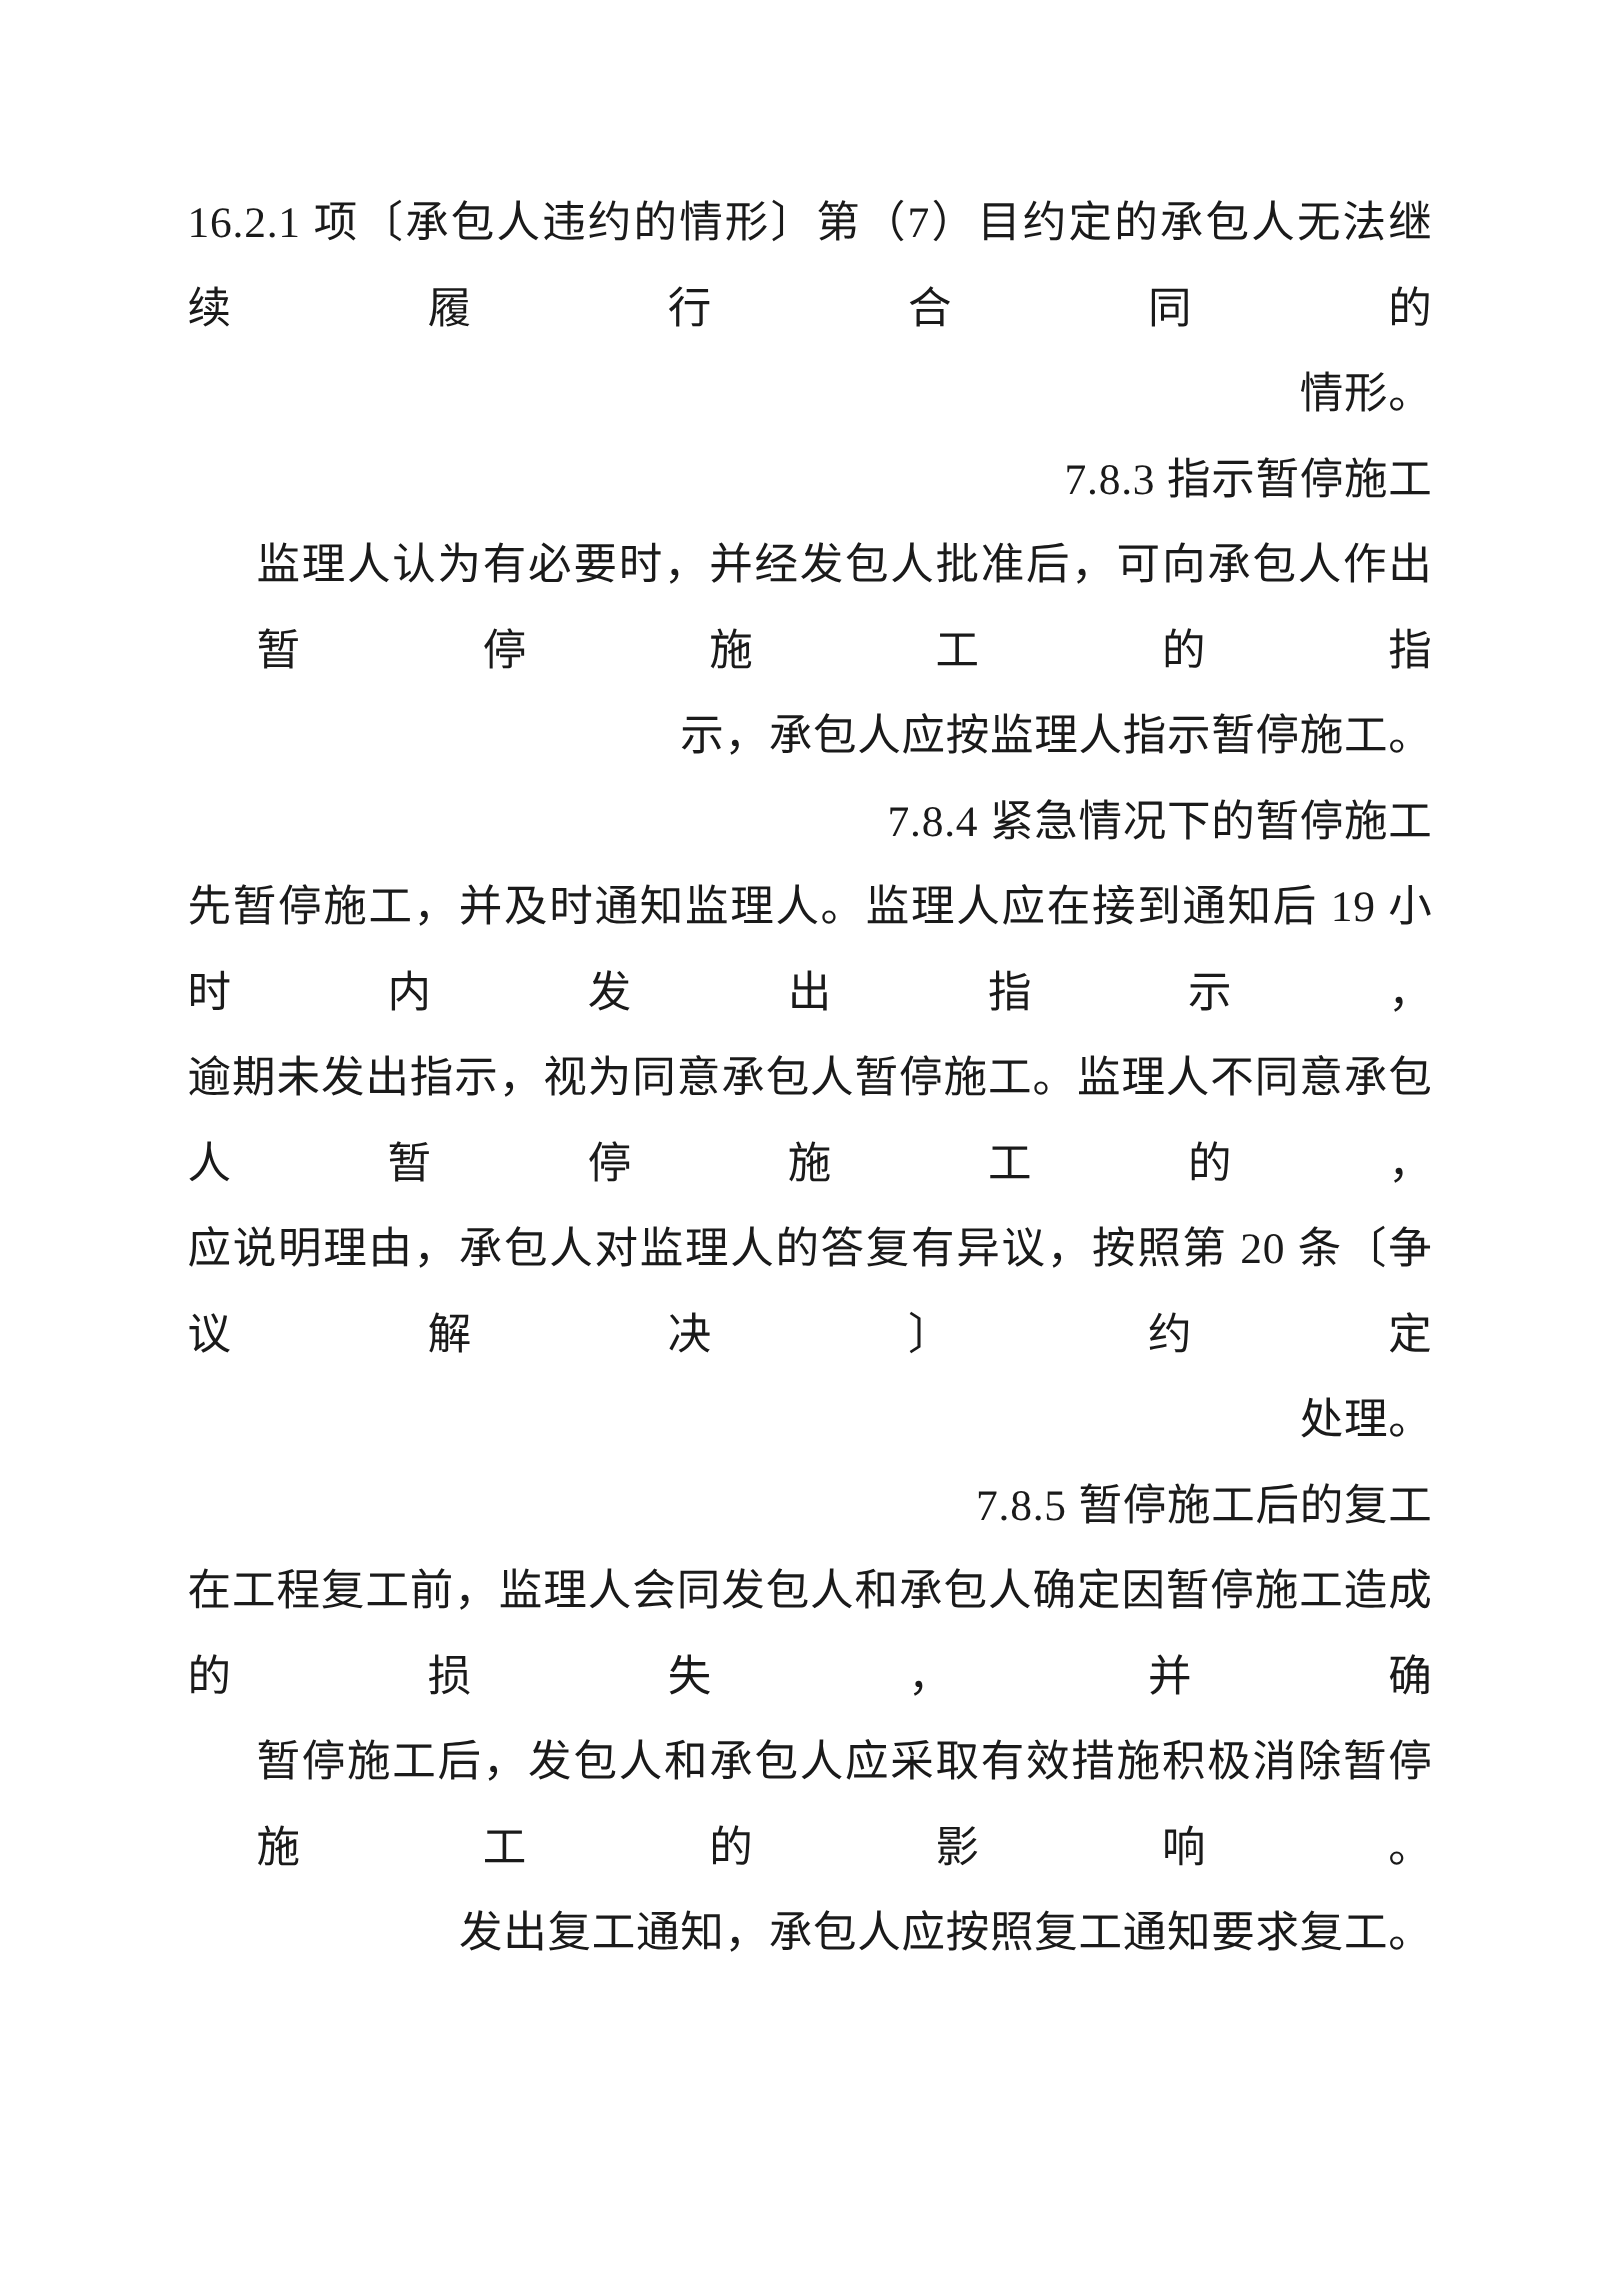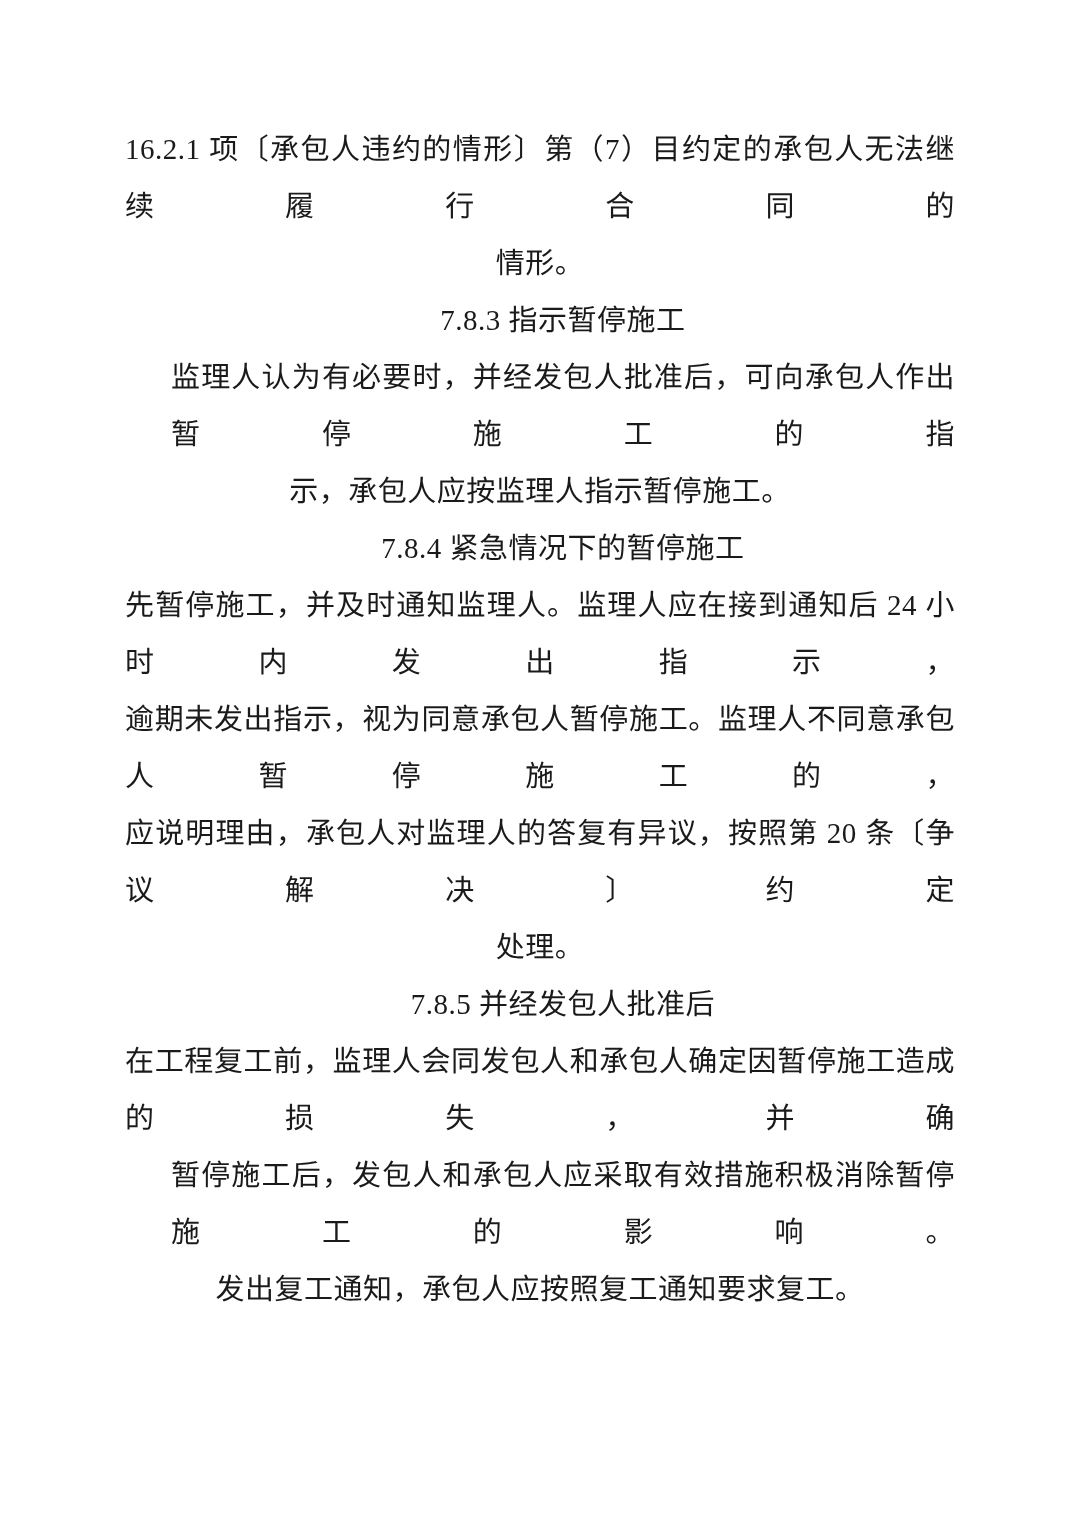--- a/index.html
+++ b/index.html
@@ -21,21 +21,21 @@
     top: 121px;
     width: 830px;
     color: #1a1a1a;
     font-size: 29px;
     line-height: 57px;
     font-kerning: none;
     letter-spacing: 0.5px;
   }
   .ln {
     white-space: nowrap;
-    text-align: center;
+    text-align: right;
   }
   .ln.fill {
     white-space: normal;
     text-align: justify;
     text-align-last: justify;
   }
   .ln.indent {
     padding-left: 46px;
   }
 </style>
@@ -43,23 +43,23 @@
 <body>
 
 <div class="page">
   <div class="doc">
     <div class="ln fill">16.2.1 项〔承包人违约的情形〕第（7）目约定的承包人无法继续履行合同的</div>
     <div class="ln">情形。</div>
     <div class="ln indent">7.8.3 指示暂停施工</div>
     <div class="ln indent fill">监理人认为有必要时，并经发包人批准后，可向承包人作出暂停施工的指</div>
     <div class="ln">示，承包人应按监理人指示暂停施工。</div>
     <div class="ln indent">7.8.4 紧急情况下的暂停施工</div>
-    <div class="ln fill">先暂停施工，并及时通知监理人。监理人应在接到通知后 24 小时内发出指示，</div>
+    <div class="ln fill">先暂停施工，并及时通知监理人。监理人应在接到通知后 19 小时内发出指示，</div>
     <div class="ln fill">逾期未发出指示，视为同意承包人暂停施工。监理人不同意承包人暂停施工的，</div>
     <div class="ln fill">应说明理由，承包人对监理人的答复有异议，按照第 20 条〔争议解决〕约定</div>
     <div class="ln">处理。</div>
-    <div class="ln indent">7.8.5 并经发包人批准后</div>
+    <div class="ln indent">7.8.5 暂停施工后的复工</div>
     <div class="ln fill">在工程复工前，监理人会同发包人和承包人确定因暂停施工造成的损失，并确</div>
     <div class="ln indent fill">暂停施工后，发包人和承包人应采取有效措施积极消除暂停施工的影响。</div>
     <div class="ln">发出复工通知，承包人应按照复工通知要求复工。</div>
 
   </div>
 </div>
 
 </body></html>

